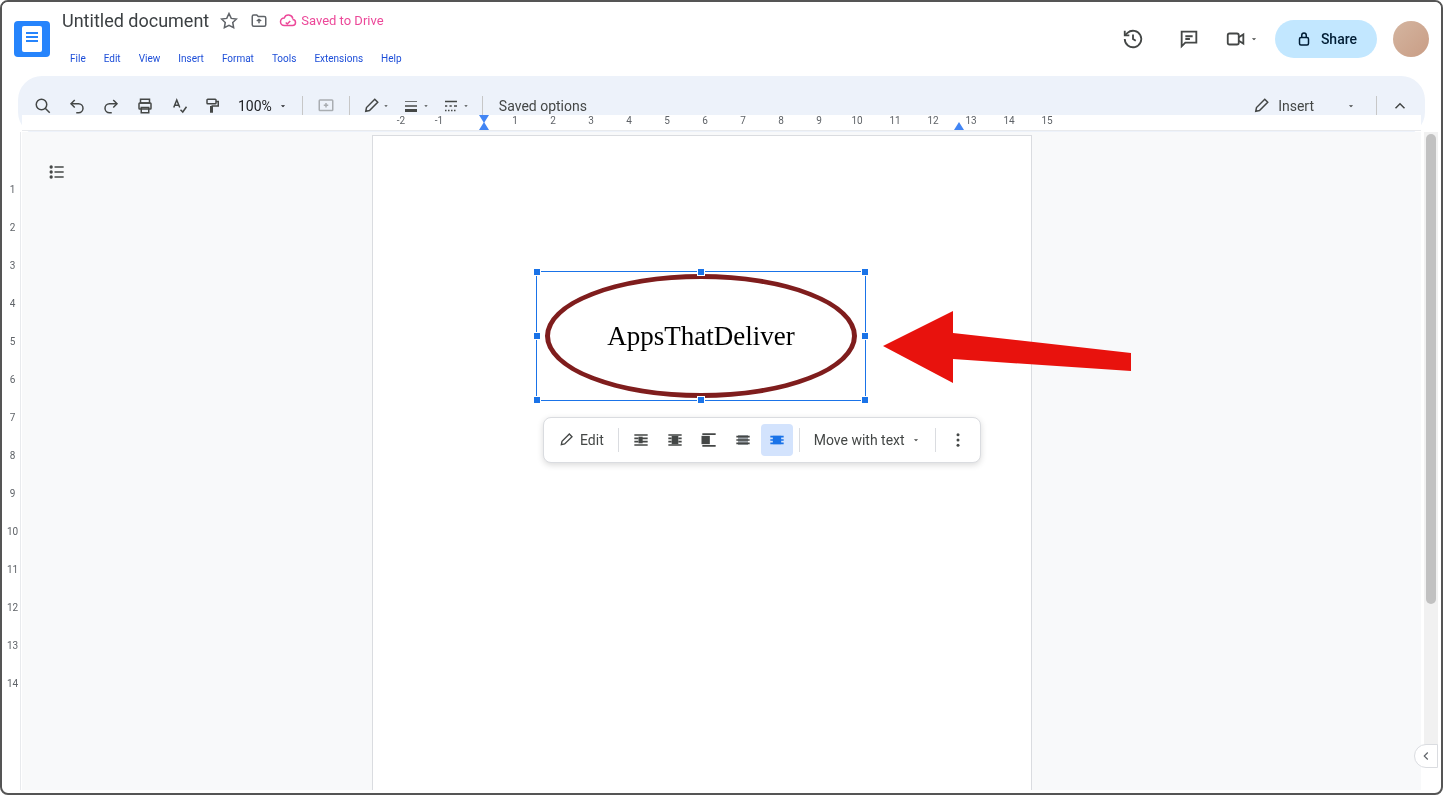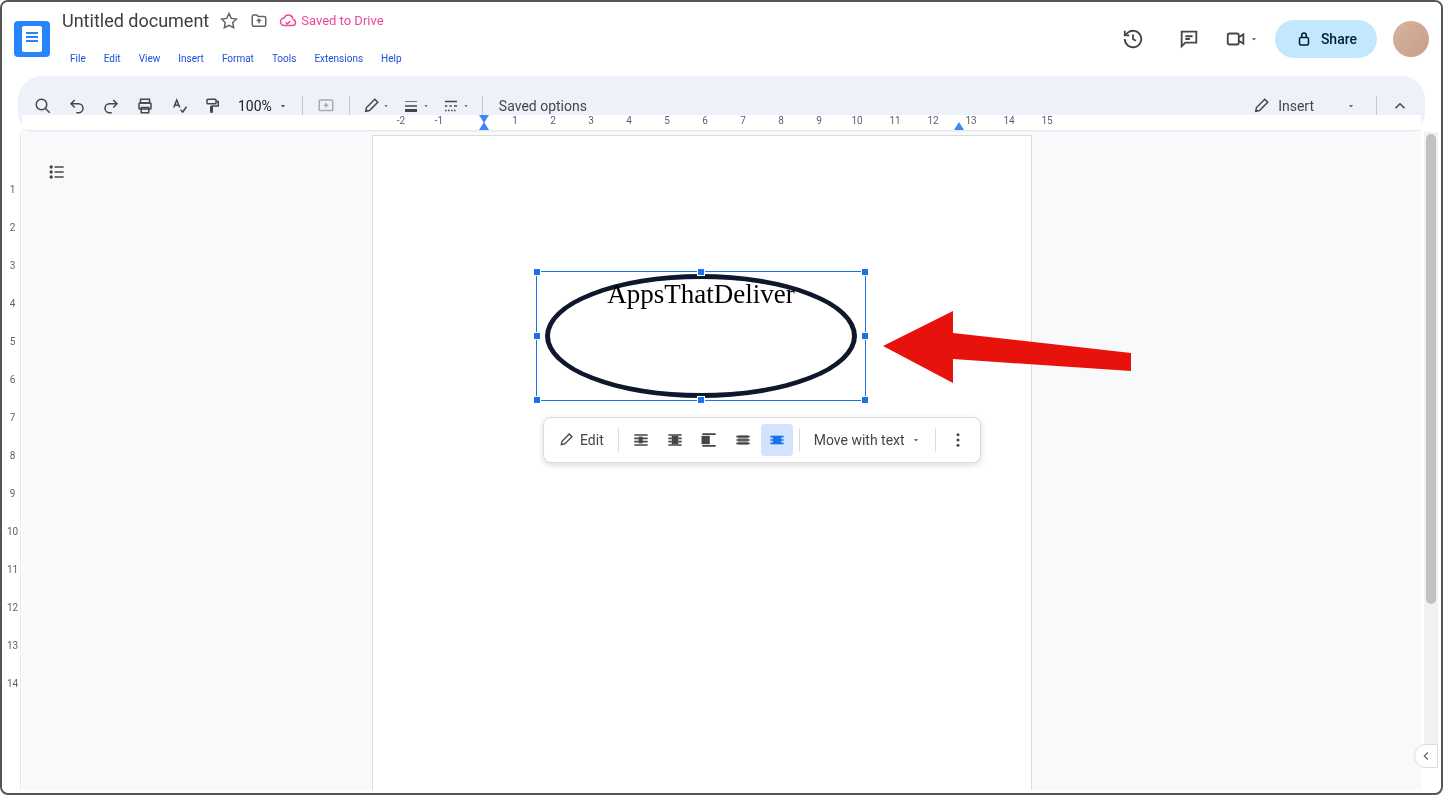--- a/index.html
+++ b/index.html
@@ -181,24 +181,24 @@
 .sel-handle.tm { top: -4px; left: calc(50% - 4px); }
 .sel-handle.tr { top: -4px; right: -4px; }
 .sel-handle.ml { top: calc(50% - 4px); left: -4px; }
 .sel-handle.mr { top: calc(50% - 4px); right: -4px; }
 .sel-handle.bl { bottom: -4px; left: -4px; }
 .sel-handle.bm { bottom: -4px; left: calc(50% - 4px); }
 .sel-handle.br { bottom: -4px; right: -4px; }
 .ellipse-shape {
   position: absolute;
   top: 2px; left: 8px; right: 8px; bottom: 2px;
-  border: 5px solid #0f172a;
+  border: 5px solid #7f1d1d;
   border-radius: 50%;
   display: flex;
-  align-items: flex-start;
+  align-items: center;
   justify-content: center;
 }
 .ellipse-text {
   font-family: "Times New Roman", serif;
   font-size: 27px;
   color: #000;
 }
 .annotation-arrow {
   position: absolute;
   top: 175px;

